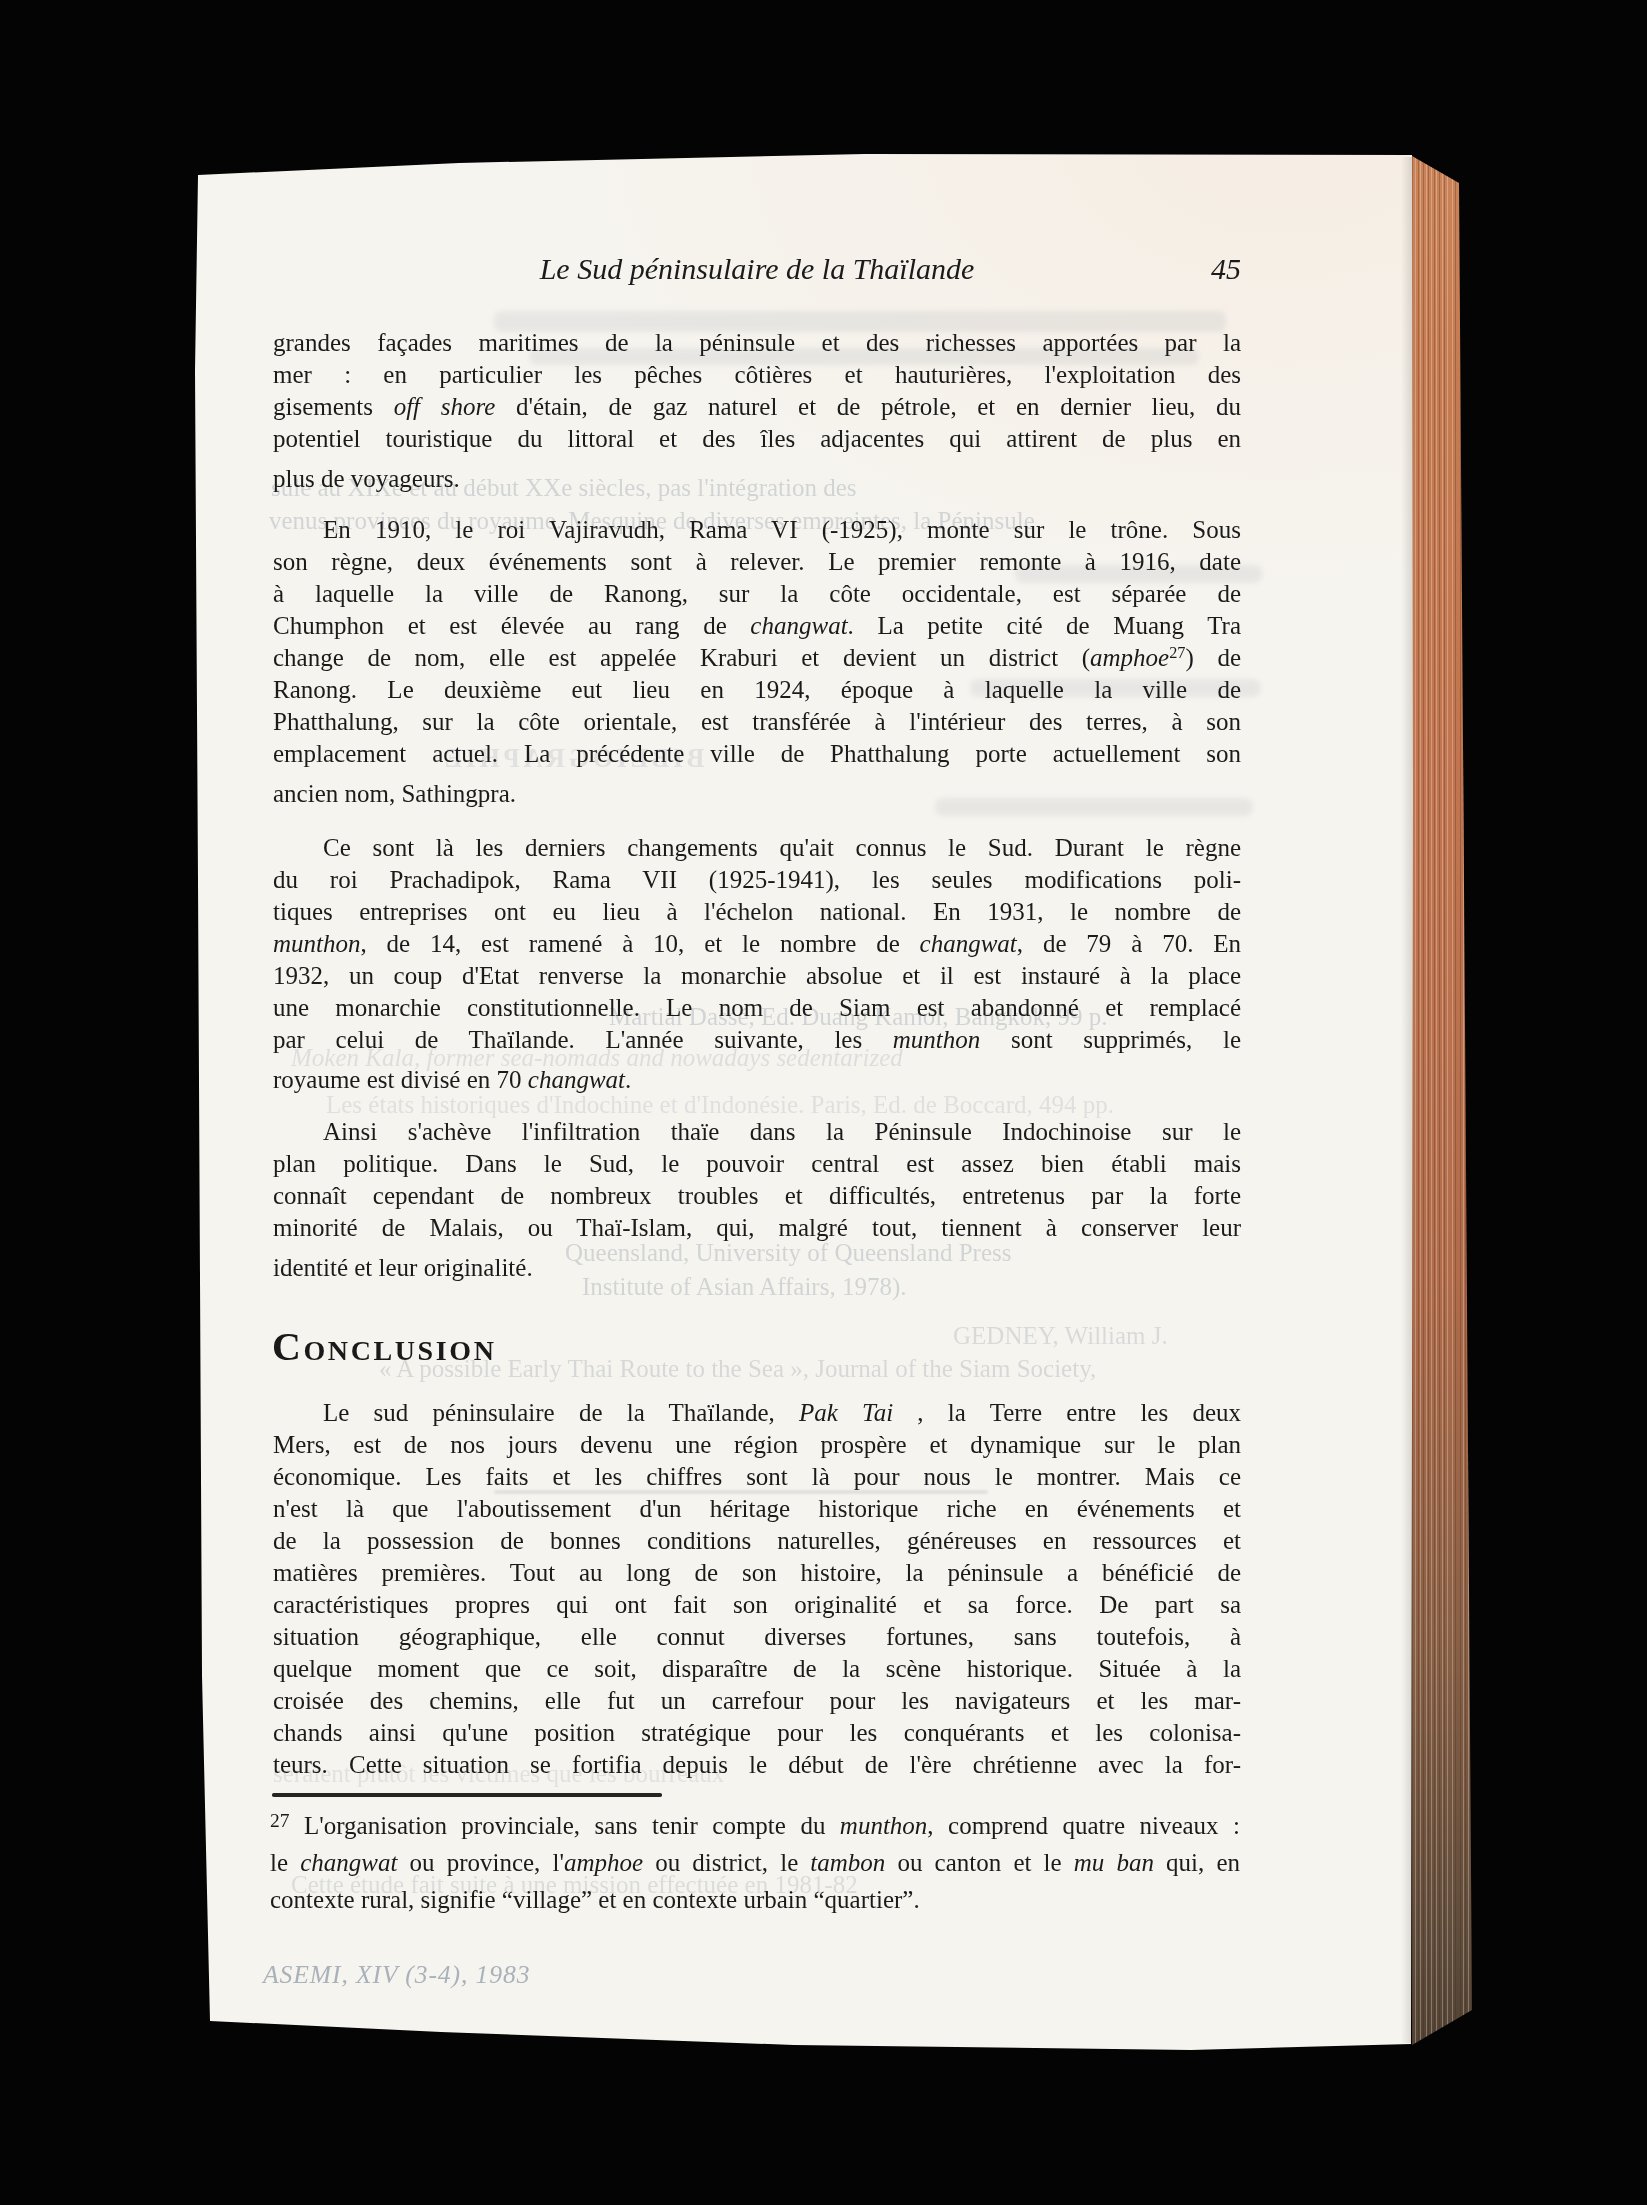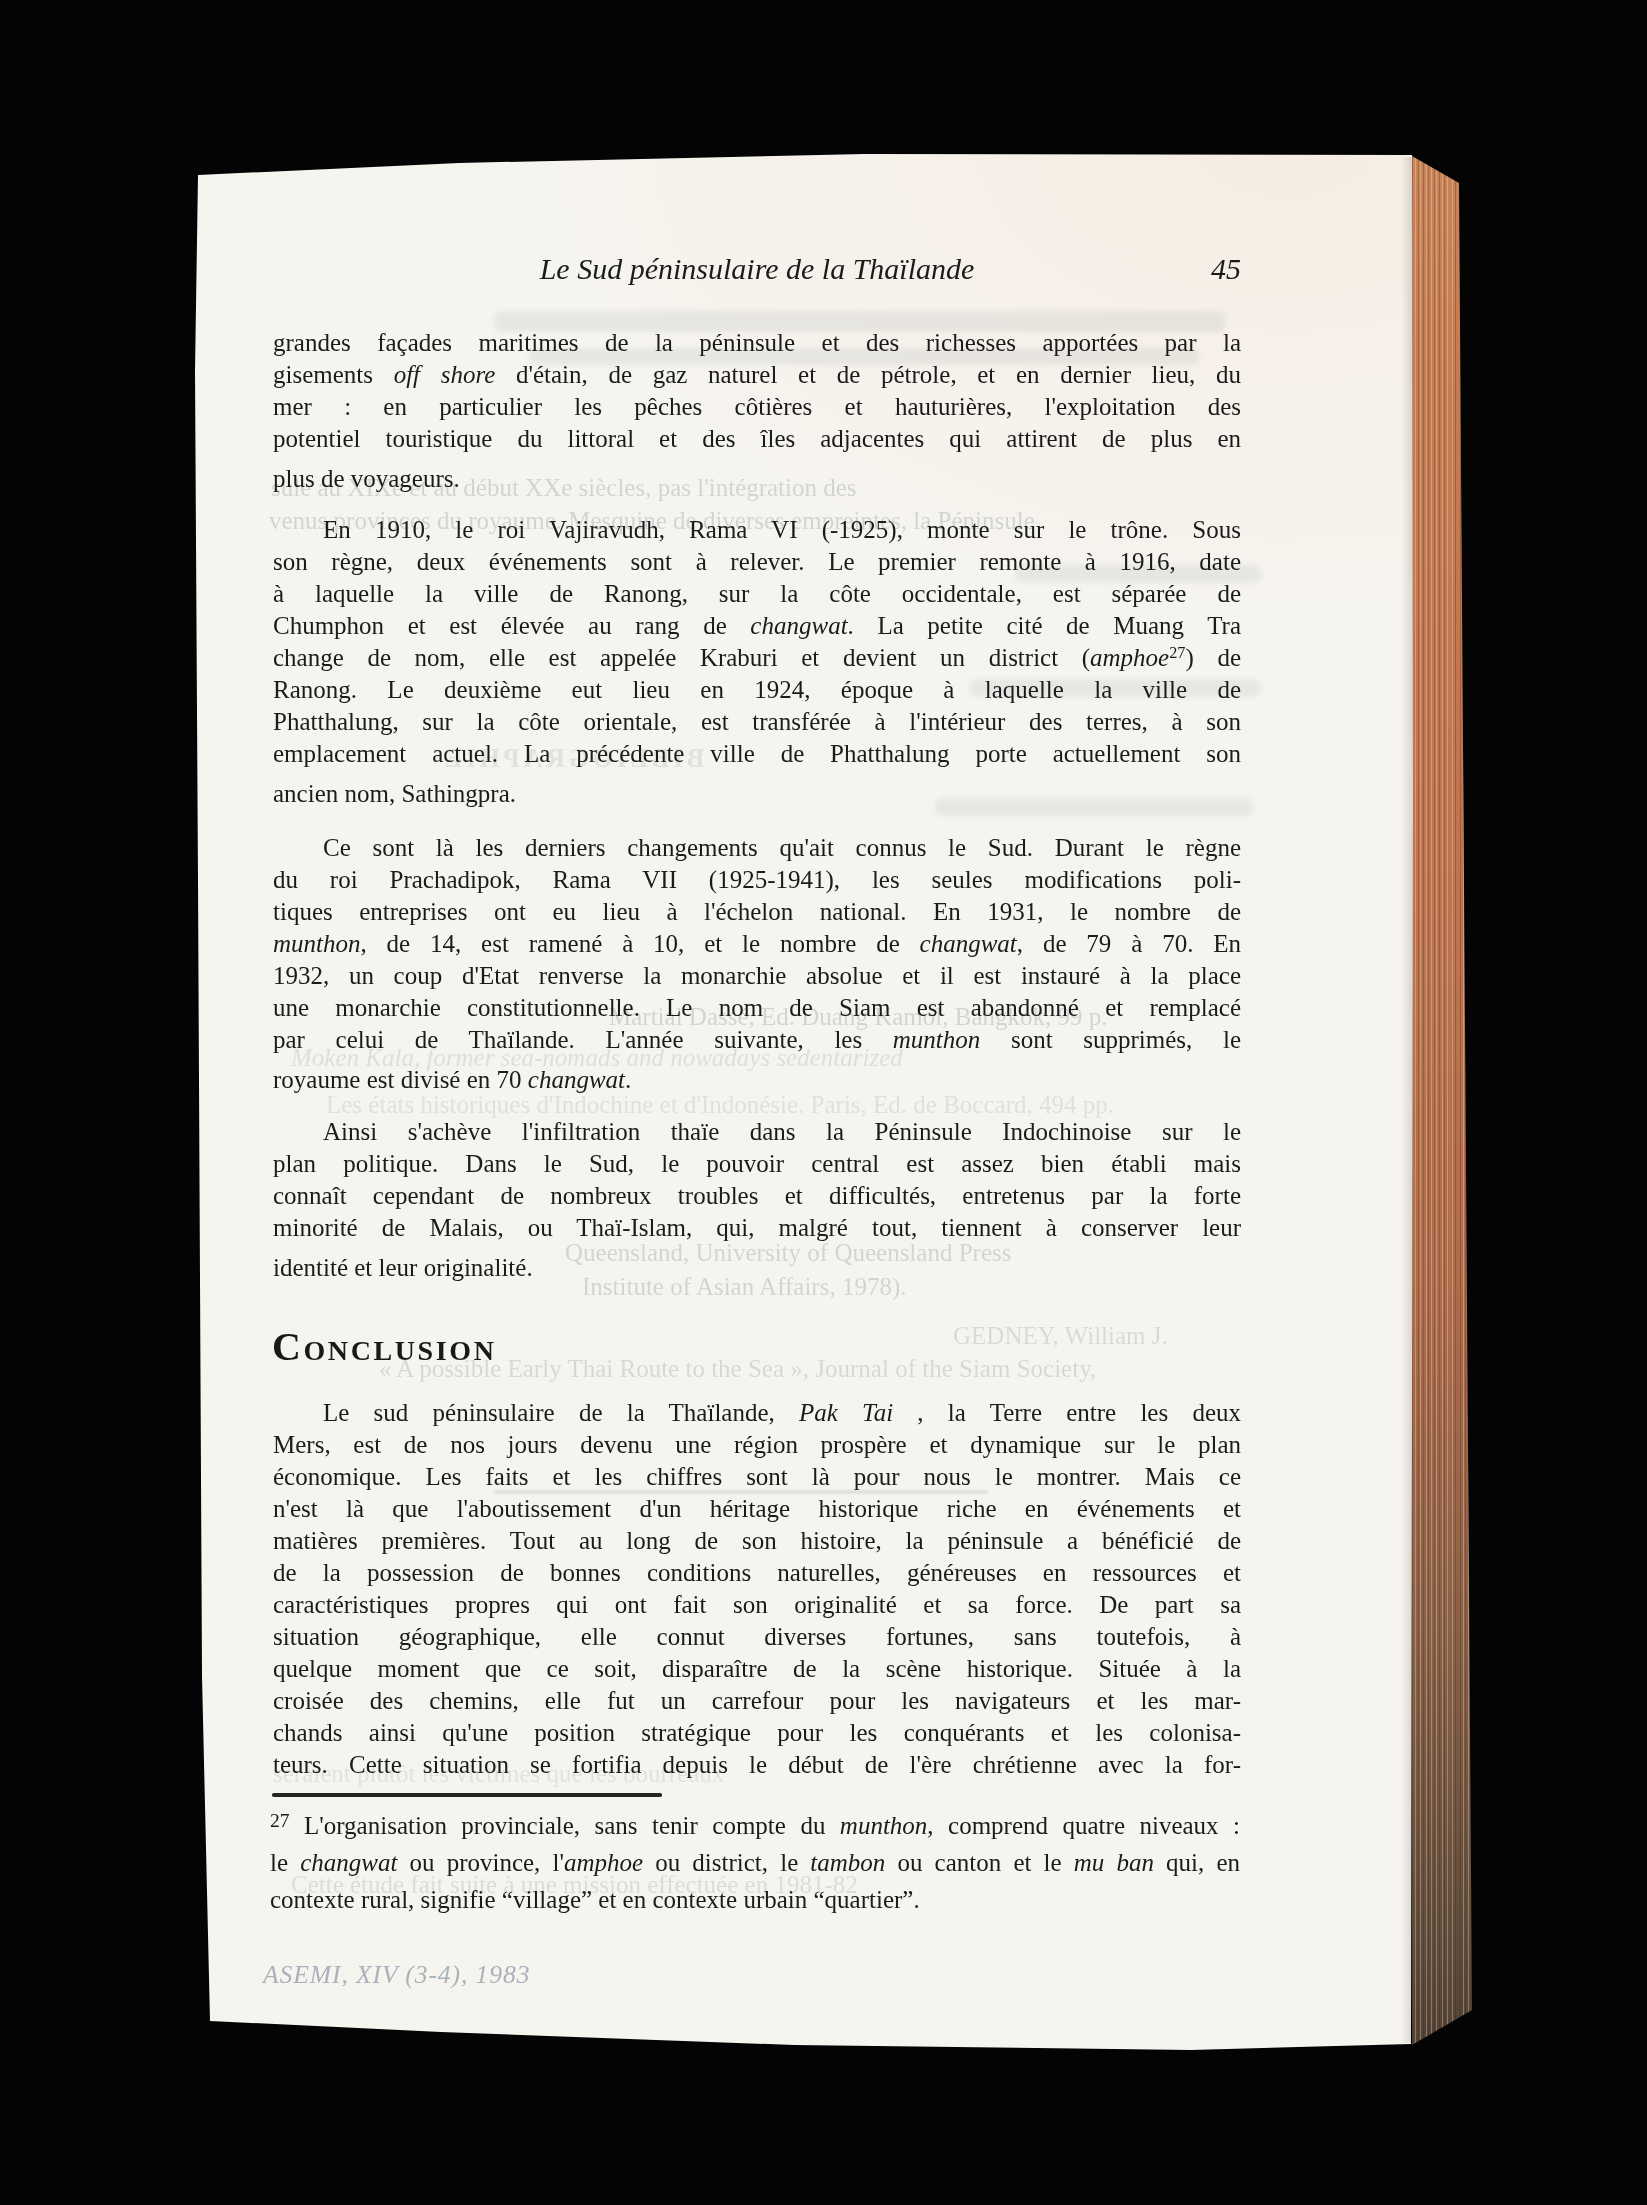--- a/index.html
+++ b/index.html
@@ -113,22 +113,22 @@
       </div>
 
     <div class="running-head">
       <span class="rh-title">Le Sud péninsulaire de la Thaïlande</span>
       <span class="rh-page">45</span>
     </div>
 
     <div id="body-text">
         <div class="para p1">
           <div class="line">grandes façades maritimes de la péninsule et des richesses apportées par la</div>
+          <div class="line">mer : en particulier les pêches côtières et hauturières, l'exploitation des</div>
           <div class="line">gisements <i>off shore</i> d'étain, de gaz naturel et de pétrole, et en dernier lieu, du</div>
-          <div class="line">mer : en particulier les pêches côtières et hauturières, l'exploitation des</div>
           <div class="line">potentiel touristique du littoral et des îles adjacentes qui attirent de plus en</div>
           <div class="line last">plus de voyageurs.</div>
         </div>
         <div class="para p2">
           <div class="line indent">En 1910, le roi Vajiravudh, Rama VI (-1925), monte sur le trône. Sous</div>
           <div class="line">son règne, deux événements sont à relever. Le premier remonte à 1916, date</div>
           <div class="line">à laquelle la ville de Ranong, sur la côte occidentale, est séparée de</div>
           <div class="line">Chumphon et est élevée au rang de <i>changwat</i>. La petite cité de Muang Tra</div>
           <div class="line">change de nom, elle est appelée Kraburi et devient un district (<i>amphoe</i><sup>27</sup>) de</div>
           <div class="line">Ranong. Le deuxième eut lieu en 1924, époque à laquelle la ville de</div>
@@ -151,22 +151,22 @@
           <div class="line">plan politique. Dans le Sud, le pouvoir central est assez bien établi mais</div>
           <div class="line">connaît cependant de nombreux troubles et difficultés, entretenus par la forte</div>
           <div class="line">minorité de Malais, ou Thaï-Islam, qui, malgré tout, tiennent à conserver leur</div>
           <div class="line last">identité et leur originalité.</div>
         </div>
         <div class="para p5">
           <div class="line indent">Le sud péninsulaire de la Thaïlande, <i>Pak Tai</i> , la Terre entre les deux</div>
           <div class="line">Mers, est de nos jours devenu une région prospère et dynamique sur le plan</div>
           <div class="line">économique. Les faits et les chiffres sont là pour nous le montrer. Mais ce</div>
           <div class="line">n'est là que l'aboutissement d'un héritage historique riche en événements et</div>
+          <div class="line">de la possession de bonnes conditions naturelles, généreuses en ressources et</div>
           <div class="line">matières premières. Tout au long de son histoire, la péninsule a bénéficié de</div>
-          <div class="line">de la possession de bonnes conditions naturelles, généreuses en ressources et</div>
           <div class="line">caractéristiques propres qui ont fait son originalité et sa force. De part sa</div>
           <div class="line">situation géographique, elle connut diverses fortunes, sans toutefois, à</div>
           <div class="line">quelque moment que ce soit, disparaître de la scène historique. Située à la</div>
           <div class="line">croisée des chemins, elle fut un carrefour pour les navigateurs et les mar-</div>
           <div class="line">chands ainsi qu'une position stratégique pour les conquérants et les colonisa-</div>
           <div class="line">teurs. Cette situation se fortifia depuis le début de l'ère chrétienne avec la for-</div>
         </div>
       </div>
 
     <h2 class="heading">Conclusion</h2>

